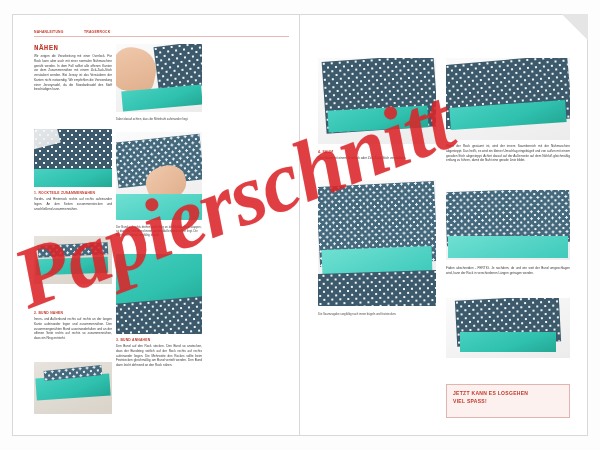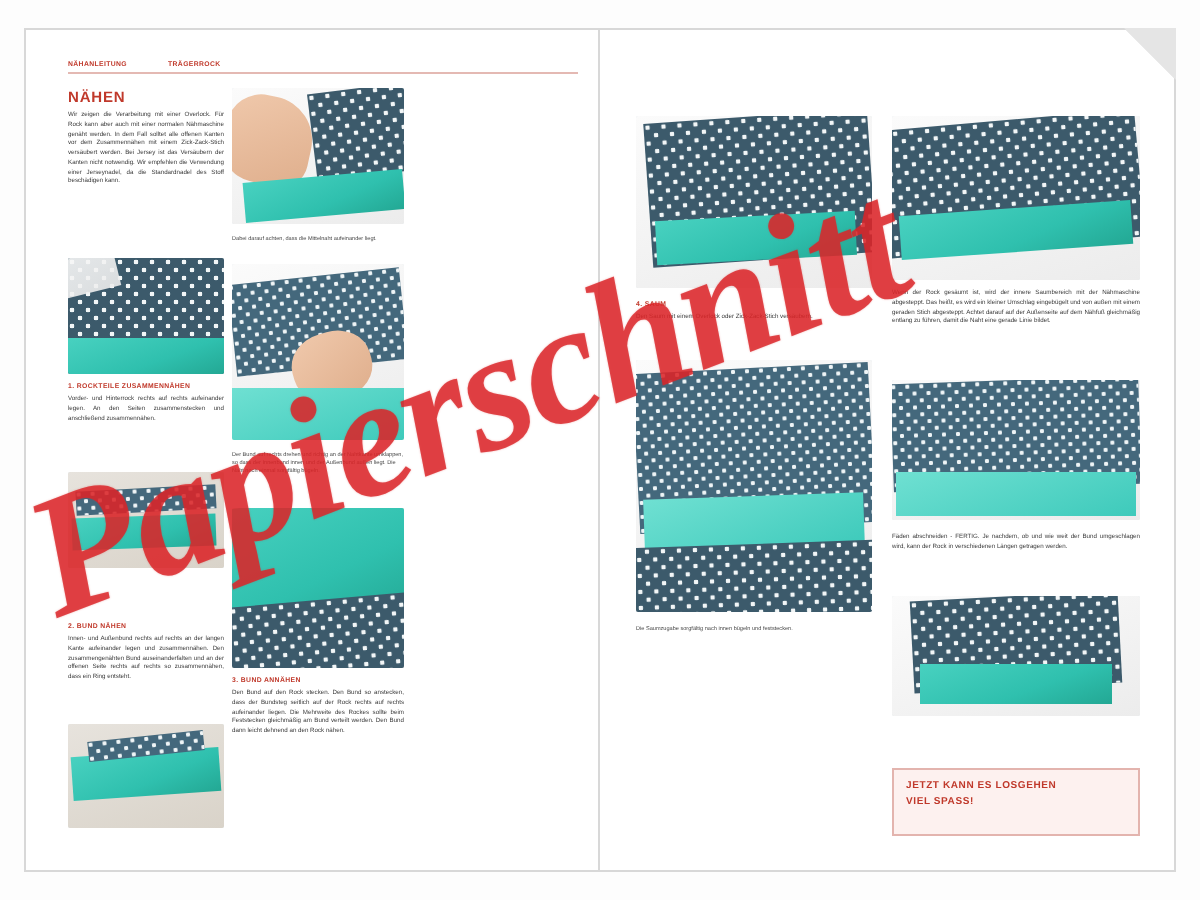--- a/index.html
+++ b/index.html
@@ -68,20 +68,21 @@
     position: absolute;
     box-sizing: border-box;
   }
 
   h2.sect {
     margin: 0 0 2px 0;
     font-size: 7.5px;
     color: #c0392b;
     letter-spacing: .4px;
     font-weight: bold;
+    font-family: Liberation Mono, monospace;
   }
   p.body {
     margin: 0 0 3px 0;
     font-size: 3.1px;
     line-height: 1.55;
     color: #3a3a3a;
     text-align: justify;
   }
   .step {
     margin: 0 0 2px 0;

